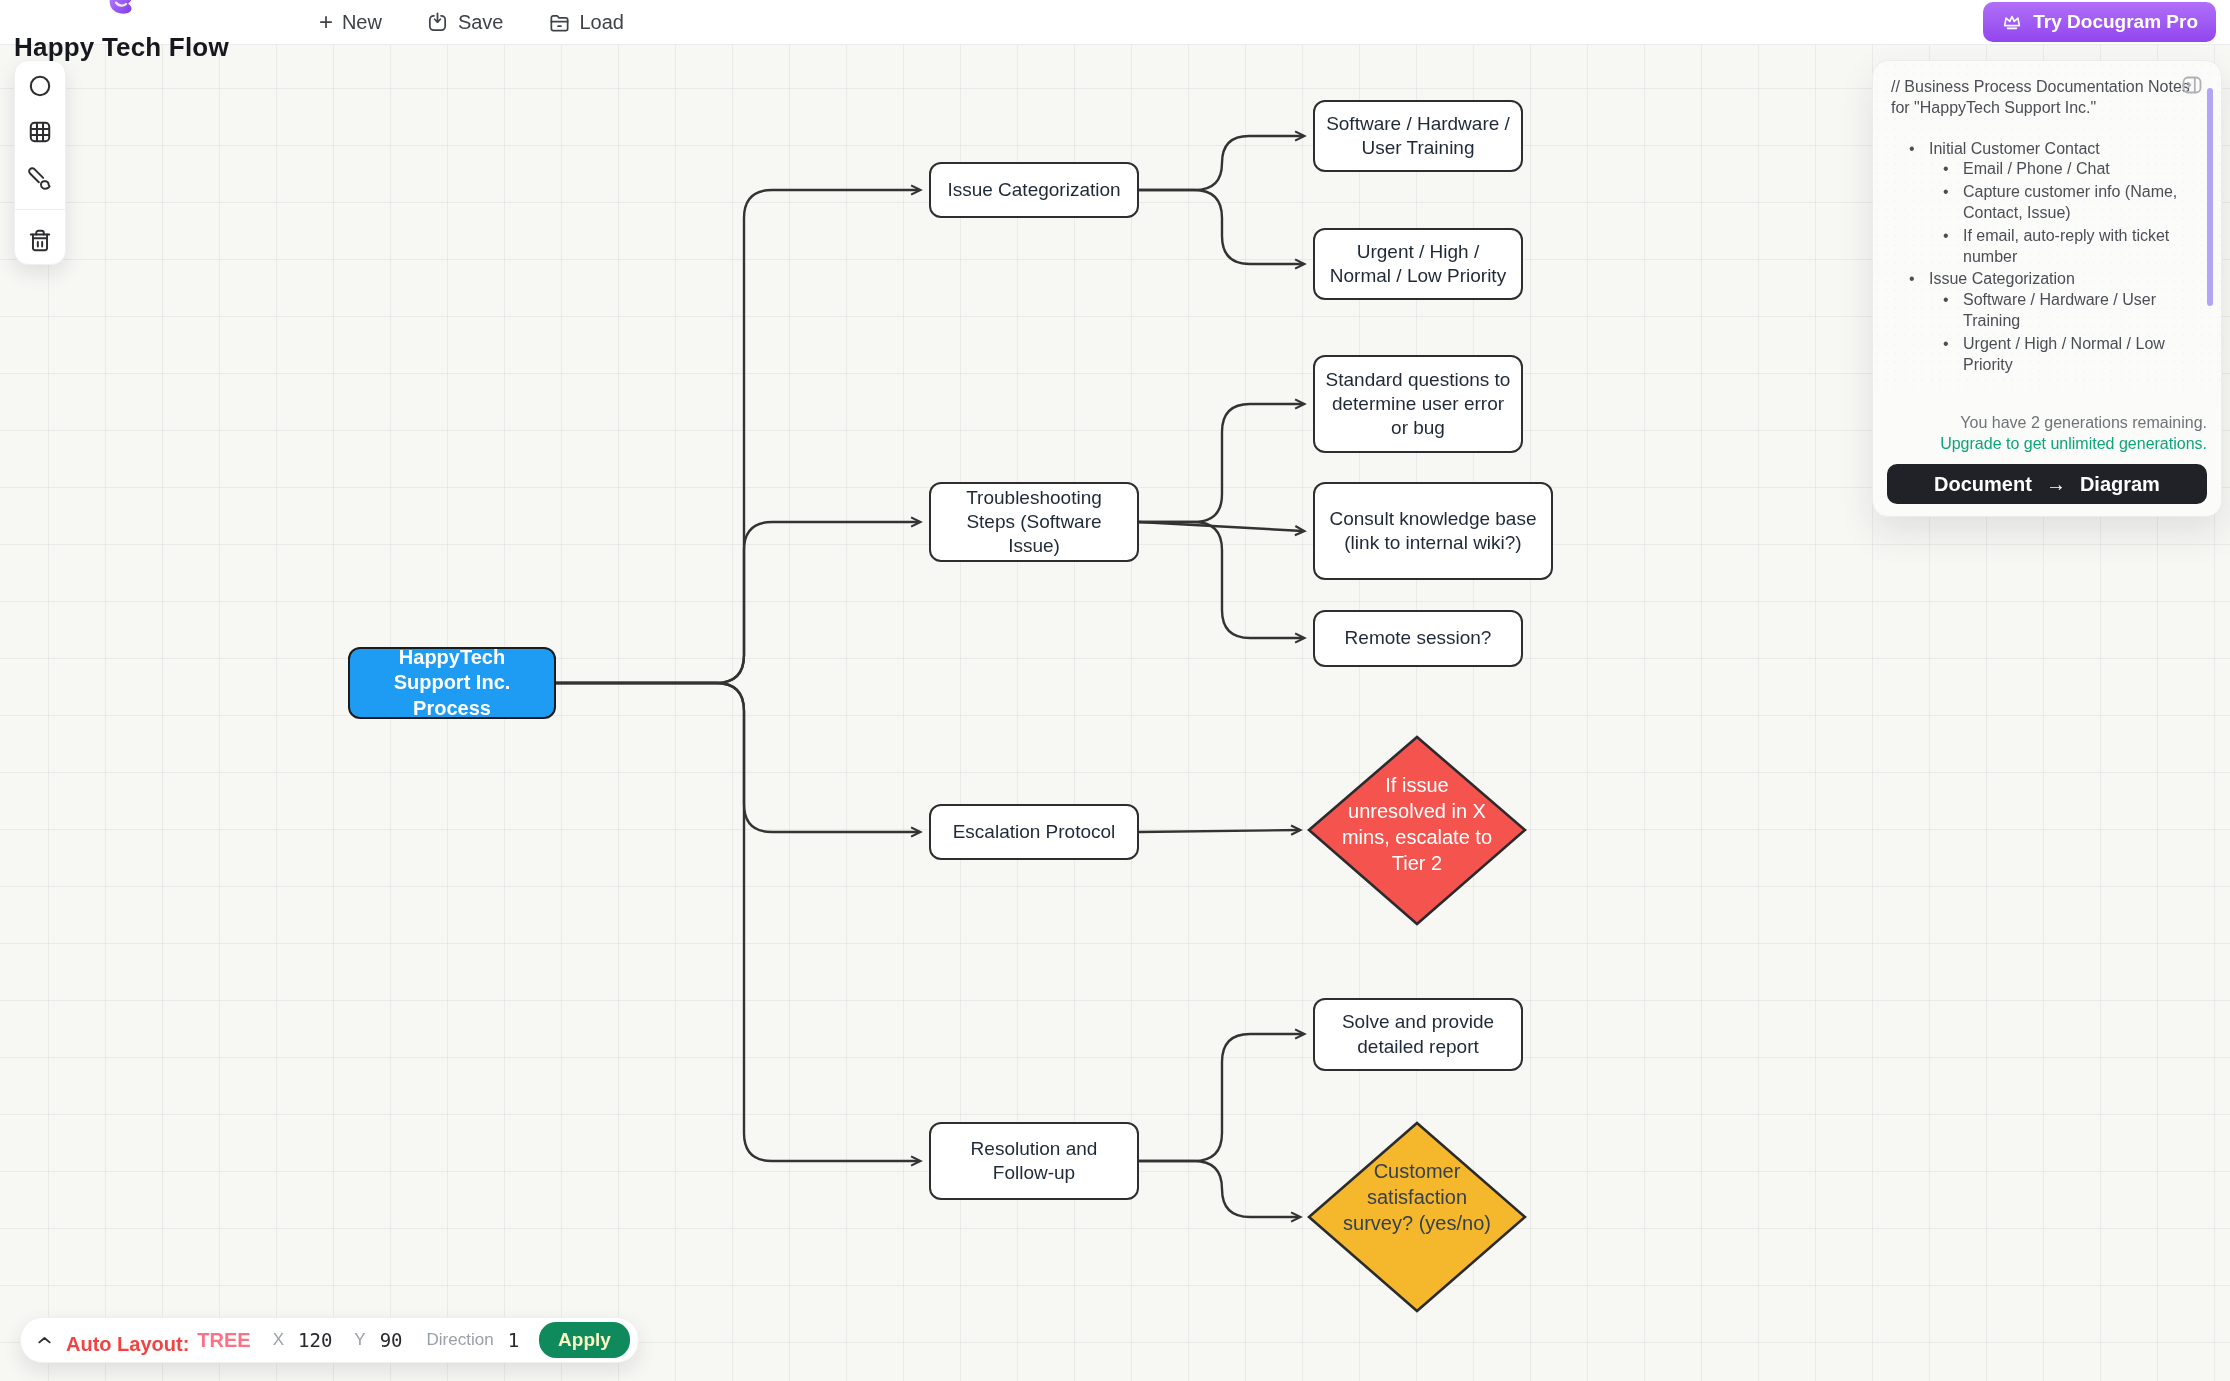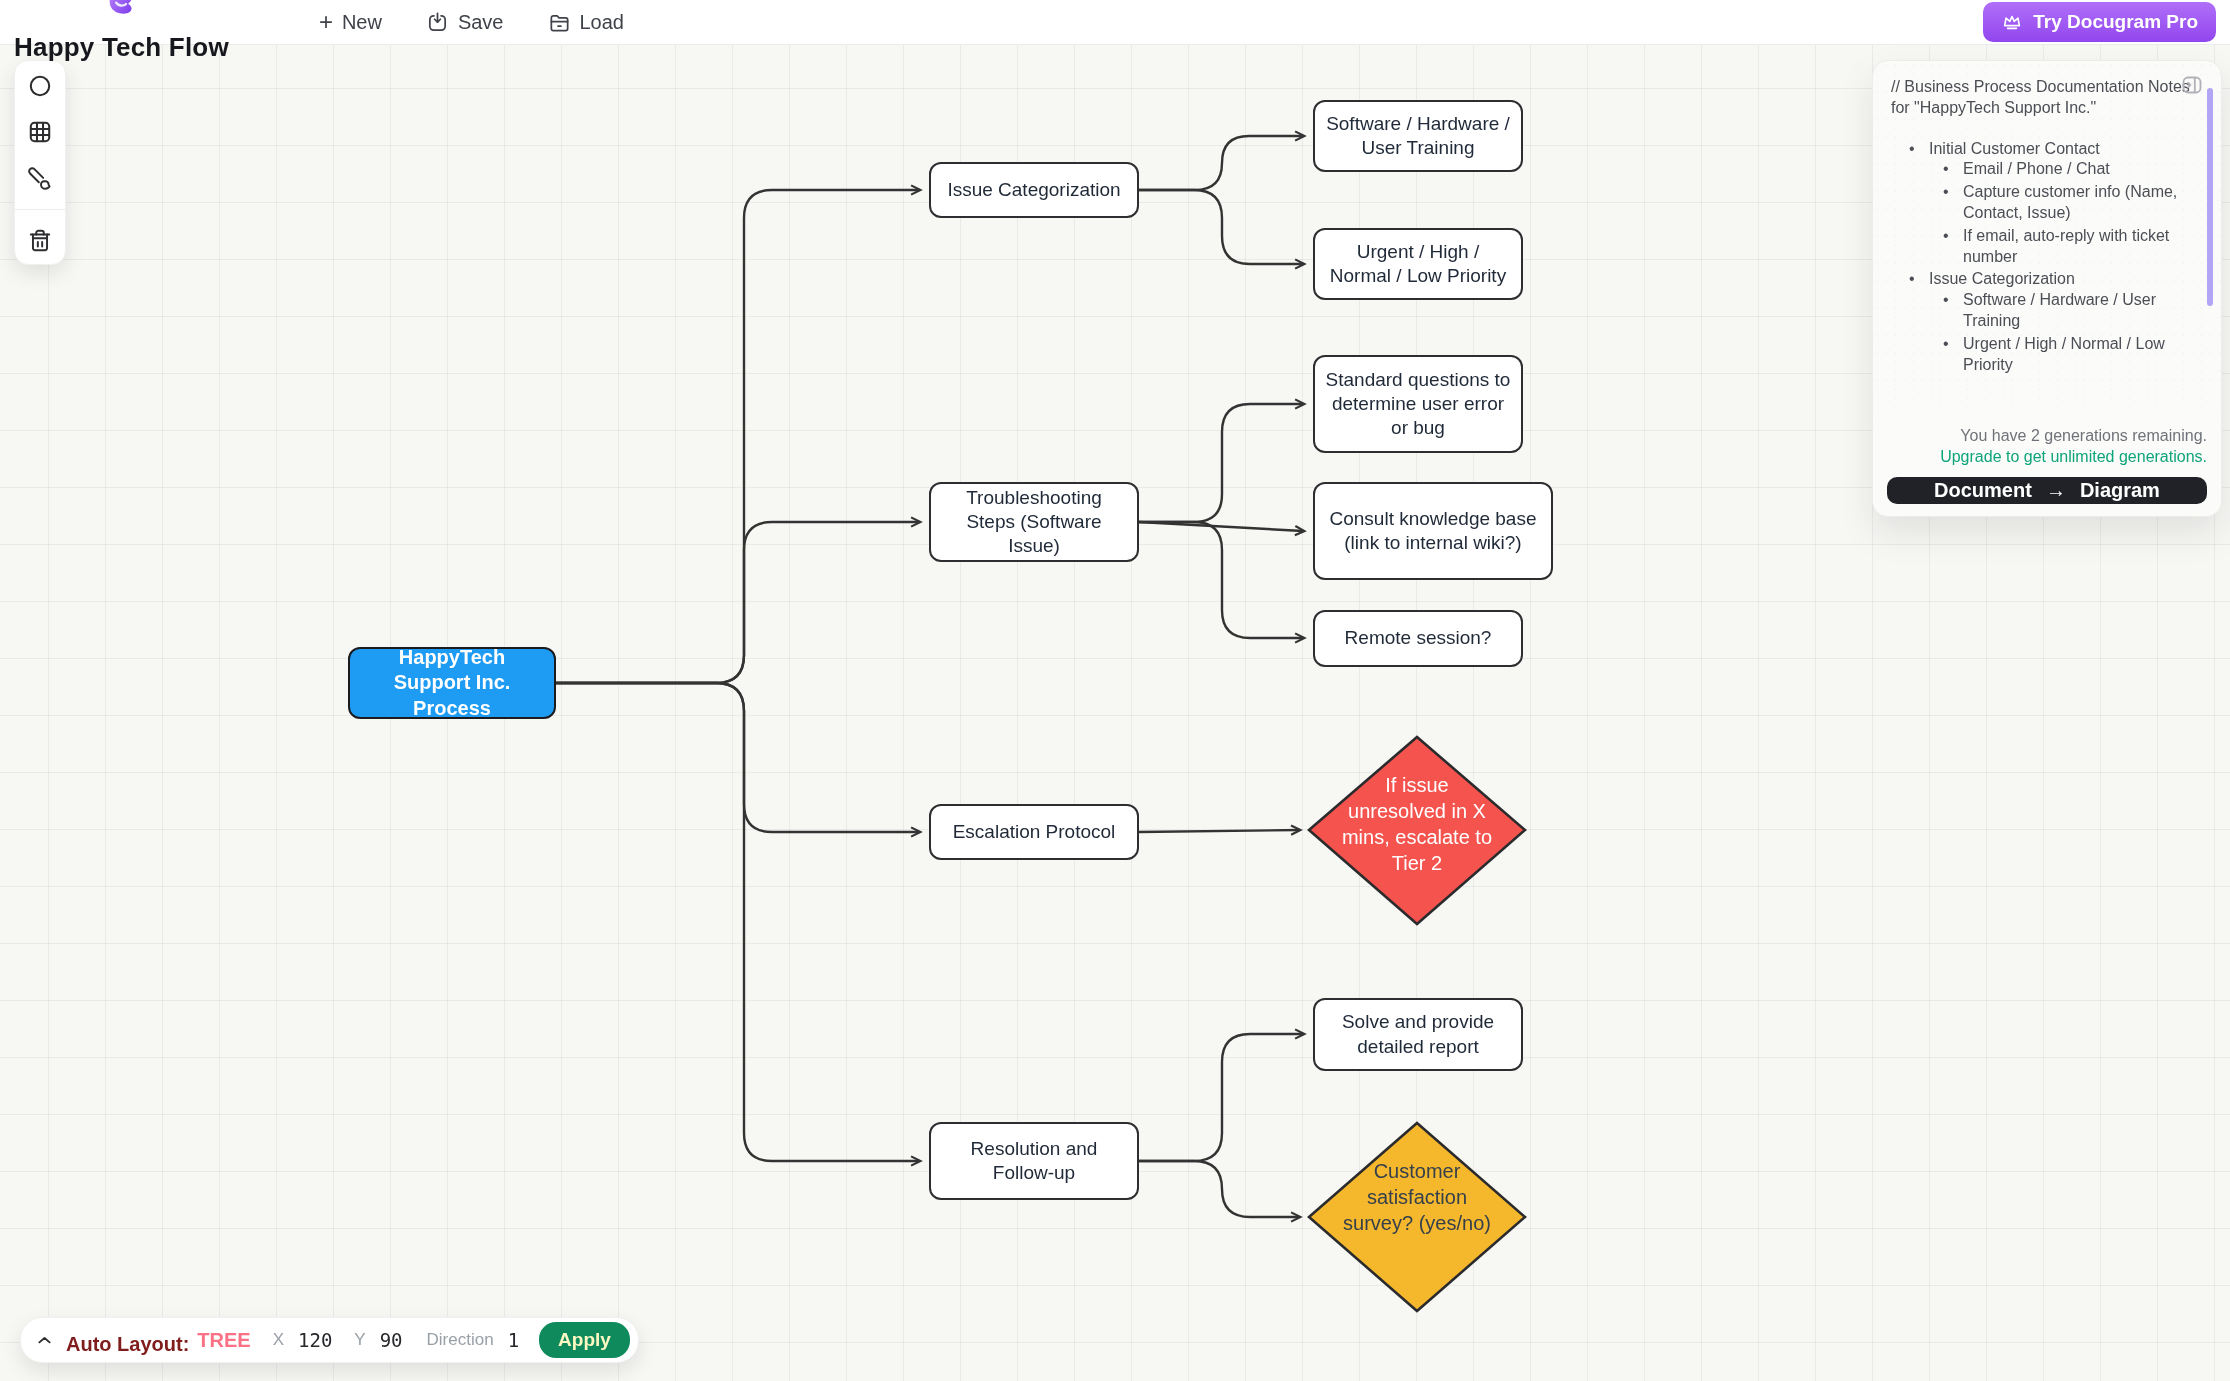--- a/index.html
+++ b/index.html
@@ -59,30 +59,30 @@
   ul.notes-l2{list-style:none;margin:0;padding:0 0 0 14px;}
   ul.notes-l2>li{position:relative;padding-left:20px;margin-bottom:2px;}
   ul.notes-l2>li::before{content:"\2022";position:absolute;left:0;top:0;}
   .panel-collapse{position:absolute;top:12px;right:16px;width:26px;height:24px;cursor:pointer;z-index:5;}
   .panel-scrollthumb{position:absolute;right:8px;top:27px;width:6px;height:218px;border-radius:3px;
     background:#b3a5f6;z-index:5;cursor:pointer;}
   .panel-footer{position:absolute;left:0;right:0;bottom:0;padding:34px 14px 12px;text-align:right;
     background:linear-gradient(180deg,rgba(251,251,249,0) 0%,rgba(251,251,249,.92) 30%,#fbfbf9 52%);}
   .remaining{font-size:16px;color:#6f7379;}
   .upgrade{font-size:16px;color:var(--upgrade-green);margin-top:3px;cursor:pointer;}
-  .convert-btn{margin-top:11px;width:100%;height:27px;background:#202227;color:#fff;border:none;
+  .convert-btn{margin-top:11px;width:100%;height:40px;background:#202227;color:#fff;border:none;
     border-radius:10px;font-size:20px;font-weight:700;display:flex;align-items:center;
     justify-content:center;gap:14px;cursor:pointer;font-family:inherit;}
   .convert-arrow{font-weight:400;font-size:20px;}
   
   .layout-bar{position:absolute;left:20px;bottom:18px;height:44px;background:#fff;border:1px solid #f0f0ee;
     border-radius:22px;box-shadow:0 8px 20px rgba(20,20,30,.10);display:flex;align-items:center;
     padding:0 8px 0 16px;gap:14px;z-index:10;}
   .lb-chevron{display:flex;align-items:center;cursor:pointer;}
-  .lb-label{font-weight:700;font-size:20px;color:#7f1d1d;margin-top:8px;}
+  .lb-label{font-weight:700;font-size:20px;color:#ef4444;margin-top:8px;}
   .lb-mode{font-weight:700;font-size:20px;color:var(--tree-pink);margin-left:-6px;cursor:pointer;}
   .lb-axis{font-size:17px;color:#9aa0a8;margin-left:8px;}
   .lb-value{font-family:"DejaVu Sans Mono",monospace;font-size:19px;color:#26282c;cursor:text;}
   .lb-dir-label{font-size:17px;color:#9aa0a8;margin-left:10px;}
   .apply-btn{background:var(--apply-green);color:#fef9c3;font-weight:700;font-size:19px;border:none;
     border-radius:17px;padding:7px 19px;margin-left:6px;cursor:pointer;font-family:inherit;}
 </style>
 </head>
 <body>
 

